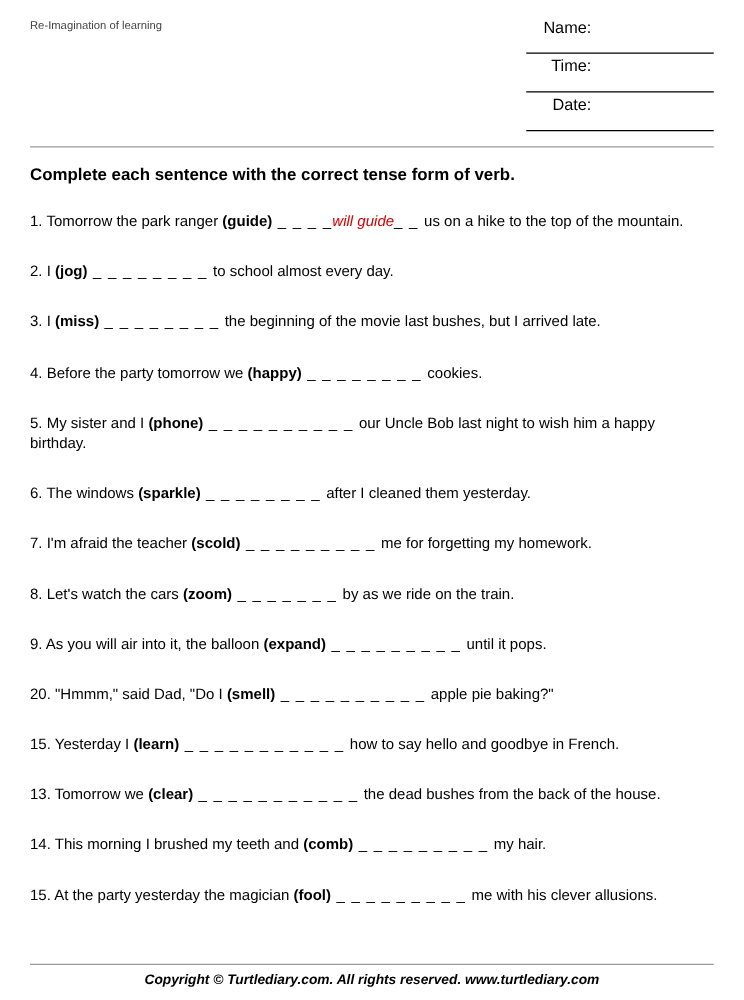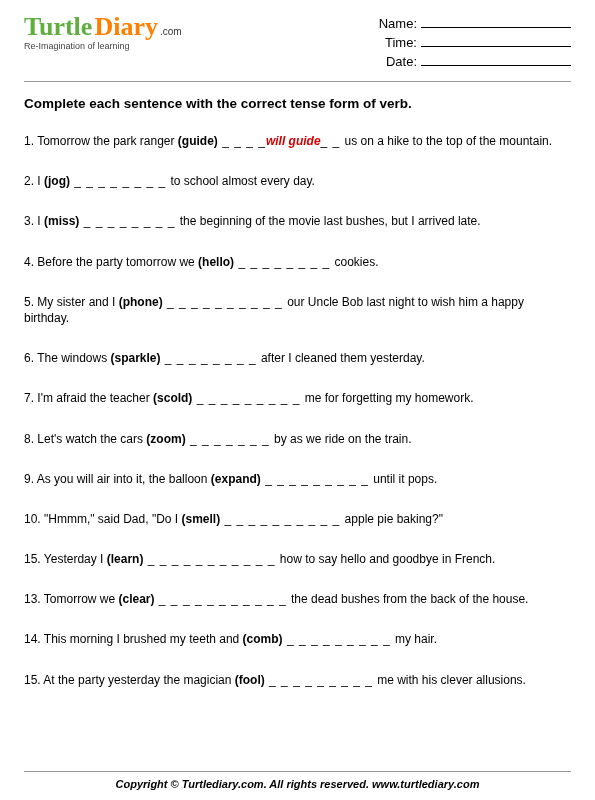--- a/index.html
+++ b/index.html
@@ -46,20 +46,21 @@
     font-size: 9px;
     color: #444;
     margin-top: 1px;
   }
   .info-block { text-align: left; }
   .info-line {
     font-size: 13px;
     margin-bottom: 2px;
     display: flex;
     align-items: baseline;
+    flex-direction: column;
   }
   .info-label { width: 52px; text-align: right; }
   .info-blank {
     display: inline-block;
     border-bottom: 1px solid #000;
     width: 150px;
     margin-left: 4px;
     height: 14px;
   }
   .divider {
@@ -80,21 +81,21 @@
   }
   .q-row .verb { font-weight: bold; }
   .q-row .blank {
     letter-spacing: 1px;
     white-space: nowrap;
     text-align: right;
   }
   .q-row .ans {
     color: #d40000;
     font-style: italic;
-    font-weight: bold;
+    font-weight: normal;
   }
   .footer {
     position: absolute;
     left: 0; right: 0; bottom: 10px;
     text-align: center;
     font-size: 11px;
     font-weight: bold;
     font-style: italic;
   }
   .footer-line {
@@ -103,25 +104,20 @@
     margin-bottom: 6px;
     margin-left: 24px;
     margin-right: 24px;
   }
 </style>
 </head>
 <body>
 
 <div class="top-row">
   <div class="logo-block">
-    <div class="logo-line">
-      <span class="logo-turtle">Turtle</span>
-      <span class="logo-diary">Diary</span>
-      <span class="logo-com">.com</span>
-    </div>
     <div class="logo-tag">Re-Imagination of learning</div>
   </div>
   <div class="info-block">
     <div class="info-line">
       <span class="info-label">Name:</span>
       <span class="info-blank"></span>
     </div>
     <div class="info-line">
       <span class="info-label">Time:</span>
       <span class="info-blank"></span>
@@ -134,27 +130,27 @@
 </div>
 
 <hr class="divider">
 
 <div class="instruction">Complete each sentence with the correct tense form of verb.</div>
 
 <div class="questions" id="questions">
     <div class="q-row"><span>1. </span><span>Tomorrow the park ranger </span><span class="verb">(guide)</span><span class="blank">  _ _ _ _</span><span class="ans">will guide</span><span class="blank">_ _  </span><span>us on a hike to the top of the mountain.</span></div>
     <div class="q-row"><span>2. </span><span>I </span><span class="verb">(jog)</span><span class="blank"> _ _ _ _ _ _ _ _ </span><span>to school almost every day.</span></div>
     <div class="q-row"><span>3. </span><span>I </span><span class="verb">(miss)</span><span class="blank"> _ _ _ _ _ _ _ _   </span><span>the beginning of the movie last bushes, but I arrived late.</span></div>
-    <div class="q-row"><span>4. </span><span>Before the party tomorrow we  </span><span class="verb">(hello)</span><span class="blank"> _ _ _ _ _ _ _ _  </span><span>cookies.</span></div>
+    <div class="q-row"><span>4. </span><span>Before the party tomorrow we  </span><span class="verb">(happy)</span><span class="blank"> _ _ _ _ _ _ _ _  </span><span>cookies.</span></div>
     <div class="q-row"><span>5. </span><span>My sister and I  </span><span class="verb">(phone)</span><span class="blank"> _ _ _ _ _ _ _ _ _ _ </span><span>our Uncle Bob last night to wish him a happy birthday.</span></div>
     <div class="q-row"><span>6. </span><span>The windows  </span><span class="verb">(sparkle)</span><span class="blank"> _ _ _ _ _ _ _ _ </span><span>after I cleaned them yesterday.</span></div>
     <div class="q-row"><span>7. </span><span>I'm afraid the teacher  </span><span class="verb">(scold)</span><span class="blank"> _ _ _ _ _ _ _ _ _  </span><span>me for forgetting my homework.</span></div>
     <div class="q-row"><span>8. </span><span>Let's watch the cars  </span><span class="verb">(zoom)</span><span class="blank"> _ _ _ _ _ _ _   </span><span>by as we ride on the train.</span></div>
     <div class="q-row"><span>9. </span><span>As you will air into it, the balloon </span><span class="verb">(expand)</span><span class="blank"> _ _ _ _ _ _ _ _ _  </span><span>until it pops.</span></div>
-    <div class="q-row"><span>10. </span><span>"Hmmm," said Dad, "Do I </span><span class="verb">(smell)</span><span class="blank">  _ _ _ _ _ _ _ _ _ _   </span><span>apple pie baking?"</span></div>
+    <div class="q-row"><span>20. </span><span>"Hmmm," said Dad, "Do I </span><span class="verb">(smell)</span><span class="blank">  _ _ _ _ _ _ _ _ _ _   </span><span>apple pie baking?"</span></div>
     <div class="q-row"><span>15. </span><span>Yesterday I </span><span class="verb">(learn)</span><span class="blank"> _ _ _ _ _ _ _ _ _ _ _  </span><span>how to say hello and goodbye in French.</span></div>
     <div class="q-row"><span>13. </span><span>Tomorrow we </span><span class="verb">(clear)</span><span class="blank"> _ _ _ _ _ _ _ _ _ _ _ </span><span>the dead bushes from the back of the house.</span></div>
     <div class="q-row"><span>14. </span><span>This morning I brushed my teeth and </span><span class="verb">(comb)</span><span class="blank"> _ _ _ _ _ _ _ _ _  </span><span>my hair.</span></div>
     <div class="q-row"><span>15. </span><span>At the party yesterday the magician </span><span class="verb">(fool)</span><span class="blank"> _ _ _ _ _ _ _ _ _ </span><span>me with his clever allusions.</span></div>
   </div>
 
 <div class="footer">
   <hr class="footer-line">
   <span>Copyright © Turtlediary.com. All rights reserved. www.turtlediary.com</span>
 </div>

